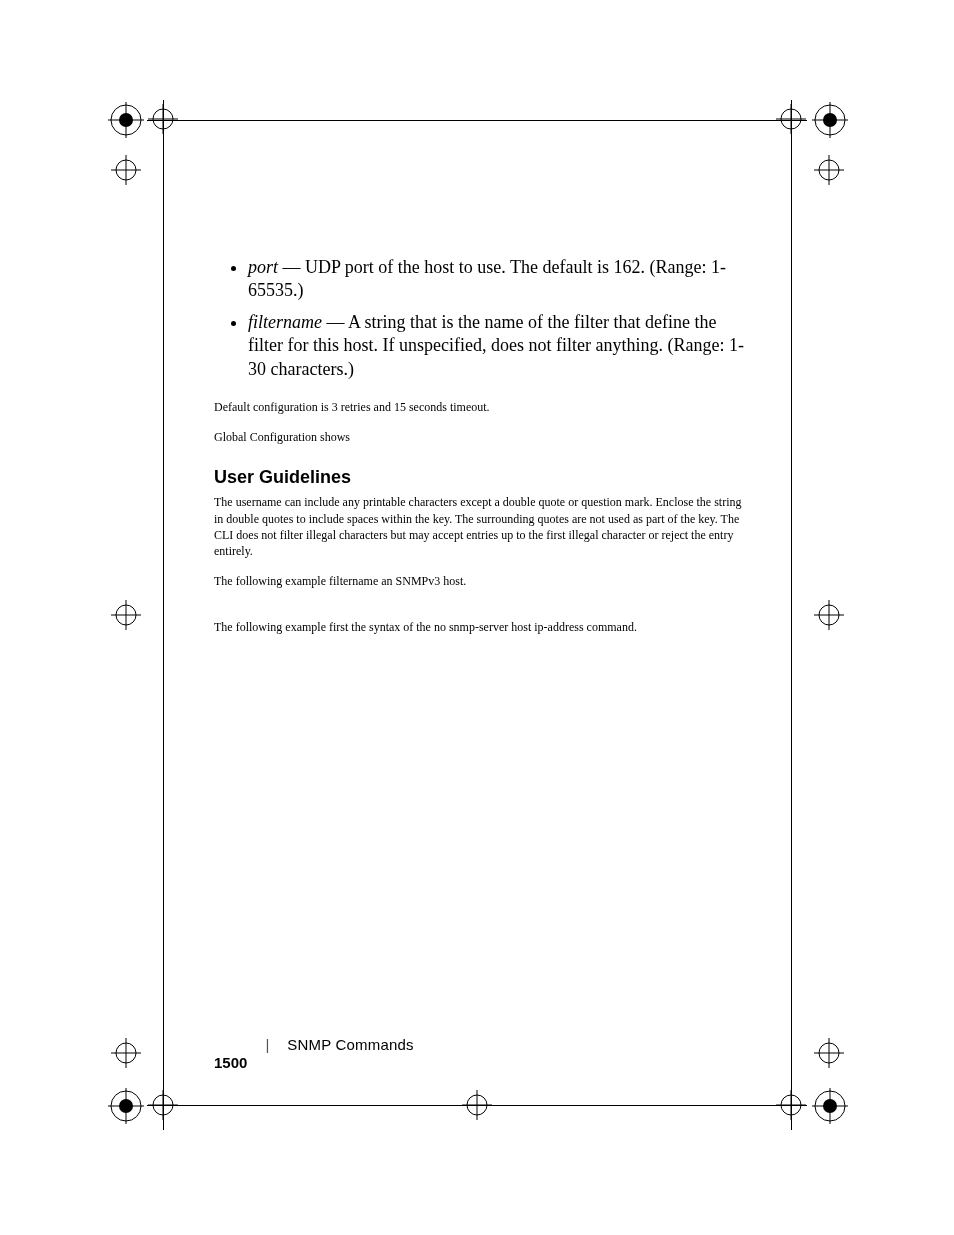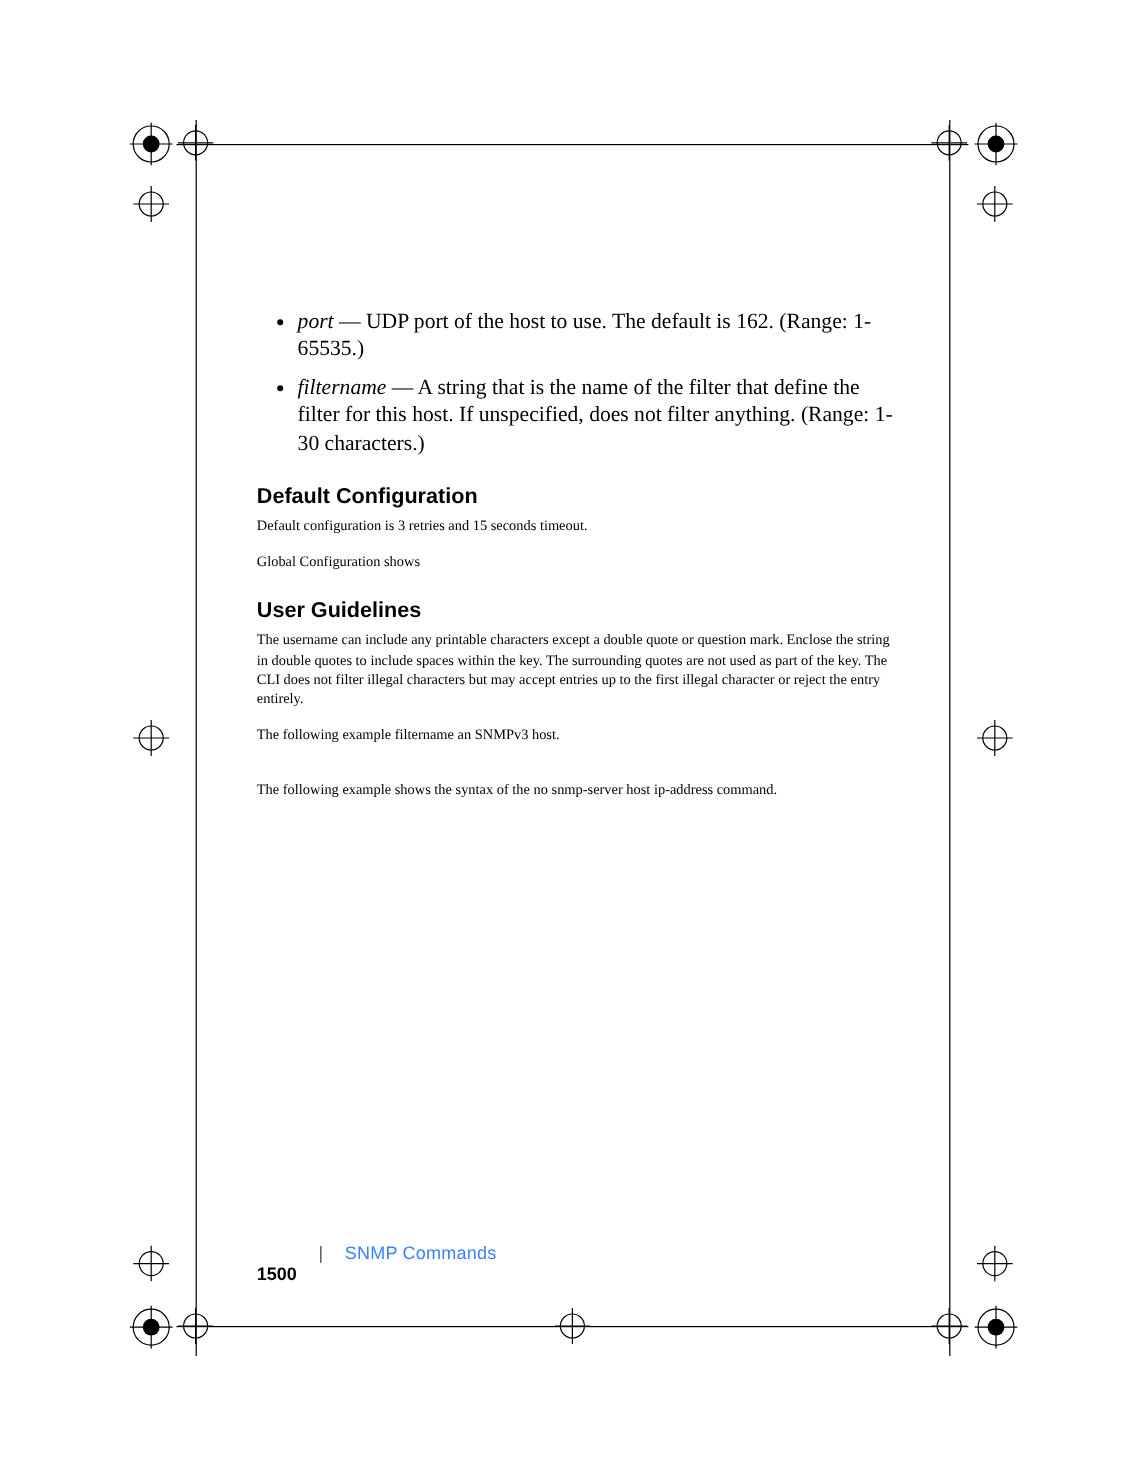--- a/index.html
+++ b/index.html
@@ -45,51 +45,50 @@
     left: 214px;
     top: 1018px;
     font-size: 15px;
     display: flex;
     align-items: center;
     gap: 18px;
     font-family: Arial, Helvetica, sans-serif;
   }
   .footer .pnum { font-weight: 700; margin-top: 36px; }
   .footer .sep { color: #555; }
-  .footer .sec { color: #3b82f6; letter-spacing: 0.2px; }
+  .footer .sec { color: #000000; letter-spacing: 0.2px; }
 
   
   .mark { position: absolute; }
   .mark svg { display: block; }
   .hline { position: absolute; height: 1px; background: #000; }
   .vline { position: absolute; width: 1px; background: #000; }
 </style>
 </head>
 <body>
 
 <div class="page">
   <ul class="top">
     <li>
       <span class="it">port</span><span> — UDP port of the host to use. The default is 162. (Range: 1-65535.)</span>
     </li>
     <li>
       <span class="it">filtername</span><span> — A string that is the name of the filter that define the filter for this host. If unspecified, does not filter anything. (Range: 1-30 characters.)</span>
     </li>
   </ul>
 
-  <h3>Default Configuration</h3>
   <p>Default configuration is 3 retries and 15 seconds timeout.</p>
 
   <p>Global Configuration shows</p>
 
   <h3>User Guidelines</h3>
   <p>The username can include any printable characters except a double quote or question mark. Enclose the string in double quotes to include spaces within the key. The surrounding quotes are not used as part of the key. The CLI does not filter illegal characters but may accept entries up to the first illegal character or reject the entry entirely.</p>
 
   <p>The following example filtername an SNMPv3 host.</p>
-  <p style="margin-top:30px">The following example shows the syntax of the no snmp-server host ip-address command.</p>
+  <p style="margin-top:30px">The following example first the syntax of the no snmp-server host ip-address command.</p>
 </div>
 
 <div class="footer">
   <span class="pnum">1500</span>
   <span class="sep">|</span>
   <span class="sec">SNMP Commands</span>
 </div>
 
 <div class="hline" style="left:147px; top:120px; width:660px;"></div>
 

